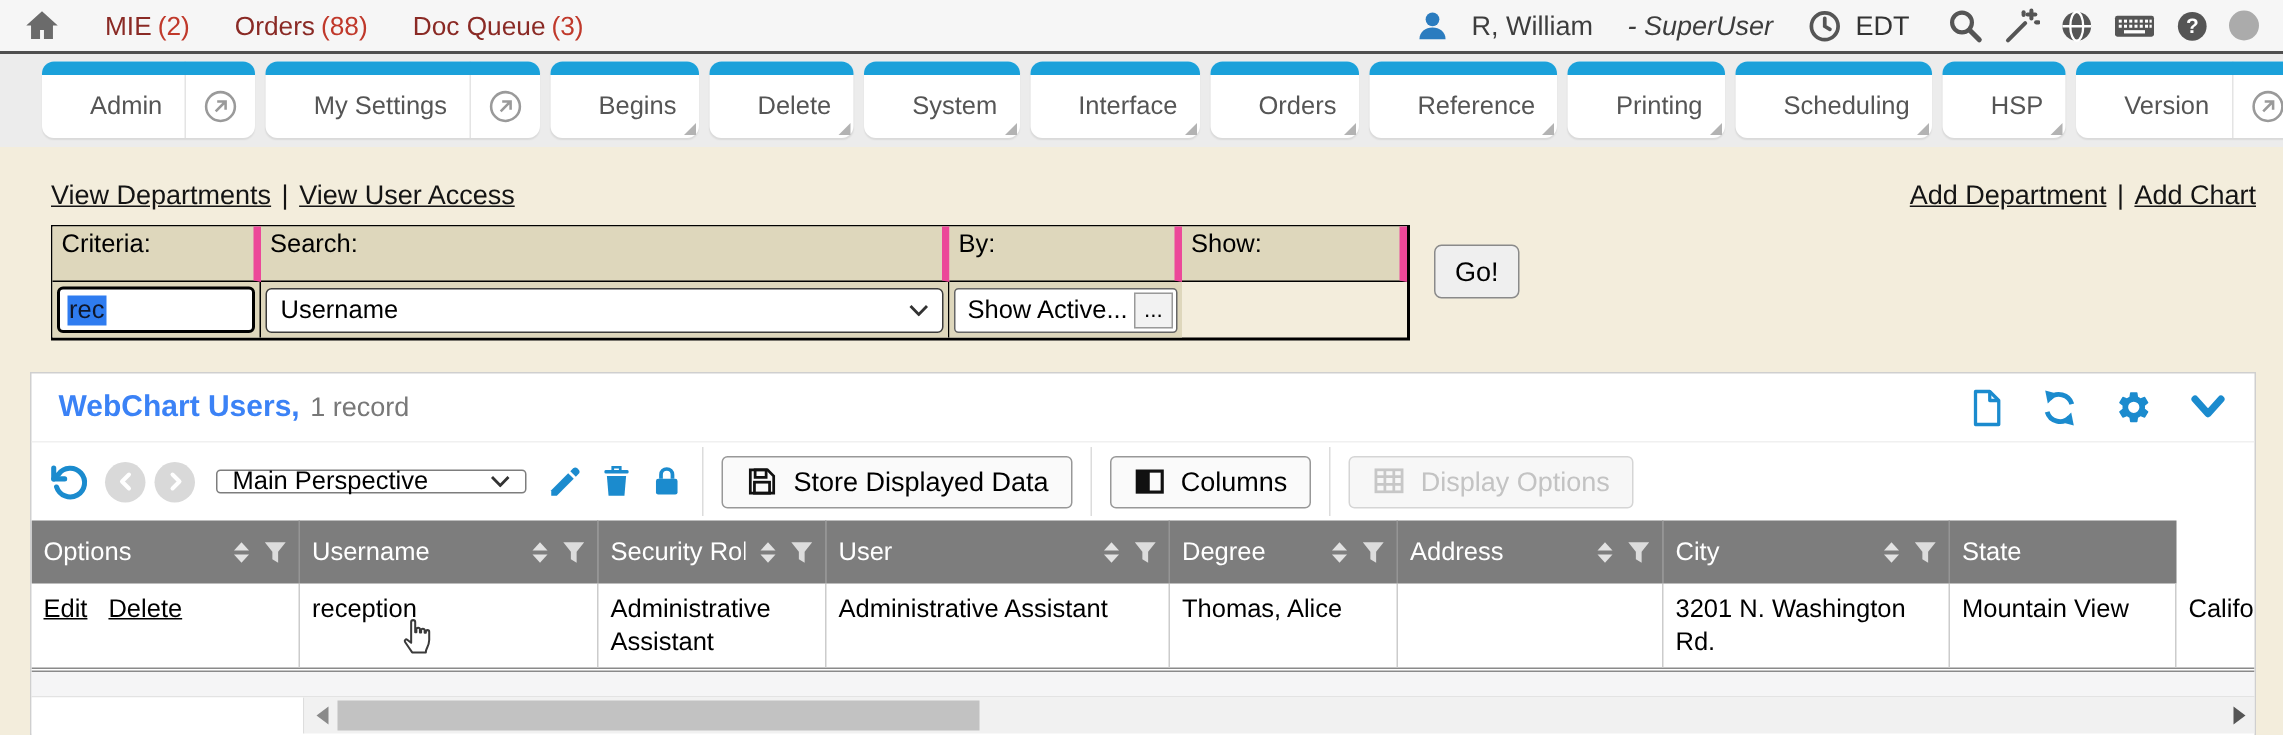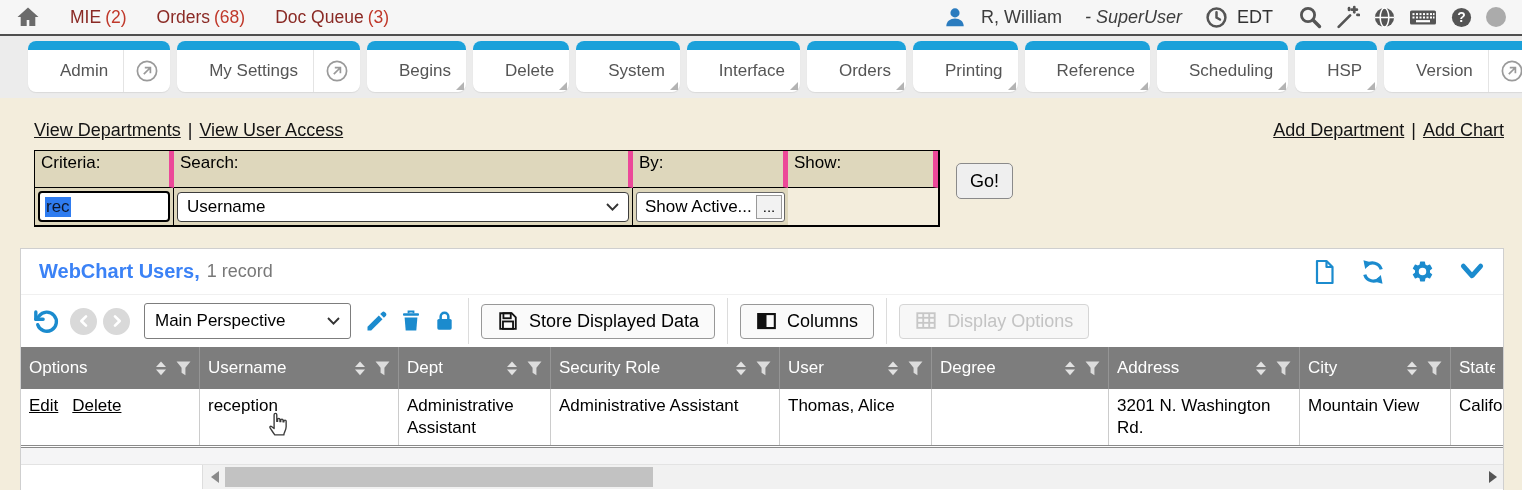--- a/index.html
+++ b/index.html
@@ -72,21 +72,21 @@
                   border-bottom:1px solid #f0f0f0; flex:0 0 auto; }
   .panel-title { font-size:20px; font-weight:bold; color:#3b82f6; }
   .panel-count { font-size:18px; color:#787878; margin-left:7px; }
   .panel-icons { margin-left:auto; display:flex; align-items:center; gap:24px; }
   .picon { cursor:pointer; display:flex; }
 
   .ptoolbar { height:52px; display:flex; align-items:center; padding:0 12px; flex:0 0 auto; }
   .tool-icon { display:flex; cursor:pointer; }
   .nav-circle { width:27px; height:27px; border-radius:50%; background:#d9d9d9;
                 display:flex; align-items:center; justify-content:center; }
-  .persp-select { width:207px; height:36px; border:1px solid #7d7d7d; border-radius:3px;
+  .persp-select { width:207px; height:16px; border:1px solid #7d7d7d; border-radius:3px;
                   background:#fff; display:flex; align-items:center; justify-content:space-between;
                   padding:0 10px; font-size:17px; margin:0 14px 0 14px; cursor:pointer; }
   .tb-divider { width:1px; height:46px; background:#dcdcdc; margin:0 12px; }
   .tb-btn { height:35px; display:flex; align-items:center; gap:10px; background:#fafafa;
             border:1px solid #989898; border-radius:4px; padding:0 15px; font-size:18px;
             color:#000; cursor:pointer; white-space:nowrap; }
   .tb-btn.disabled { color:#c3c3c3; border-color:#d5d5d5; background:#f7f7f7; cursor:default; }
 
   .grid-cols { display:grid;
      grid-template-columns:179px 199px 152px 229px 152px 177px 191px 151px minmax(0,1fr); }
@@ -121,21 +121,21 @@
 <div class="topbar">
   <span class="home-btn">
     <svg width="24" height="24" viewBox="0 0 24 24">
         <path d="M12 2.5 L1.5 12 h3.2 v9 h6 v-6 h2.6 v6 h6 v-9 h3.2 Z" fill="#6b6b6b"></path>
       </svg>
   </span>
   <span class="topnav-item">
     <span class="topnav-label">MIE</span><span class="topnav-count">(2)</span>
   </span>
   <span class="topnav-item">
-    <span class="topnav-label">Orders</span><span class="topnav-count">(68)</span>
+    <span class="topnav-label">Orders</span><span class="topnav-count">(88)</span>
   </span>
   <span class="topnav-item">
     <span class="topnav-label">Doc Queue</span><span class="topnav-count">(3)</span>
   </span>
 
   <div class="topbar-right">
     <span style="display:flex">
       <svg width="22" height="22" viewBox="0 0 24 24" fill="#2b7cbf">
           <circle cx="12" cy="7.5" r="5"></circle>
           <path d="M2.5 22 c0-5.5 4.5-8.5 9.5-8.5 s9.5 3 9.5 8.5 Z"></path>
@@ -248,26 +248,26 @@
     <div class="tab-label">Interface</div>
     <div class="tab-corner"></div>
   </div>
   <div class="tab">
     <div class="tab-cap"></div>
     <div class="tab-label">Orders</div>
     <div class="tab-corner"></div>
   </div>
   <div class="tab">
     <div class="tab-cap"></div>
+    <div class="tab-label">Reference</div>
+    <div class="tab-corner"></div>
+  </div>
+  <div class="tab">
+    <div class="tab-cap"></div>
     <div class="tab-label">Printing</div>
-    <div class="tab-corner"></div>
-  </div>
-  <div class="tab">
-    <div class="tab-cap"></div>
-    <div class="tab-label">Reference</div>
     <div class="tab-corner"></div>
   </div>
   <div class="tab">
     <div class="tab-cap"></div>
     <div class="tab-label">Scheduling</div>
     <div class="tab-corner"></div>
   </div>
   <div class="tab">
     <div class="tab-cap"></div>
     <div class="tab-label">HSP</div>
@@ -460,30 +460,20 @@
       <span class="th-label">Username</span>
       <svg width="12" height="15" viewBox="0 0 12 15">
           <polygon points="1,6 11,6 6,0.5" fill="#e2e2e2"></polygon>
           <polygon points="1,8.6 11,8.6 6,14.2" fill="#e2e2e2"></polygon>
         </svg>
       <svg width="15" height="15" viewBox="0 0 14 14">
           <path d="M0.5 0.5 H13.5 L8.8 6.4 V13.2 L5.2 11 V6.4 Z" fill="#dcdcdc"></path>
         </svg>
     </div>
     <div class="th">
-      <span class="th-label">Dept</span>
-      <svg width="12" height="15" viewBox="0 0 12 15">
-          <polygon points="1,6 11,6 6,0.5" fill="#e2e2e2"></polygon>
-          <polygon points="1,8.6 11,8.6 6,14.2" fill="#e2e2e2"></polygon>
-        </svg>
-      <svg width="15" height="15" viewBox="0 0 14 14">
-          <path d="M0.5 0.5 H13.5 L8.8 6.4 V13.2 L5.2 11 V6.4 Z" fill="#dcdcdc"></path>
-        </svg>
-    </div>
-    <div class="th">
       <span class="th-label">Security Role</span>
       <svg width="12" height="15" viewBox="0 0 12 15">
           <polygon points="1,6 11,6 6,0.5" fill="#e2e2e2"></polygon>
           <polygon points="1,8.6 11,8.6 6,14.2" fill="#e2e2e2"></polygon>
         </svg>
       <svg width="15" height="15" viewBox="0 0 14 14">
           <path d="M0.5 0.5 H13.5 L8.8 6.4 V13.2 L5.2 11 V6.4 Z" fill="#dcdcdc"></path>
         </svg>
     </div>
     <div class="th">

